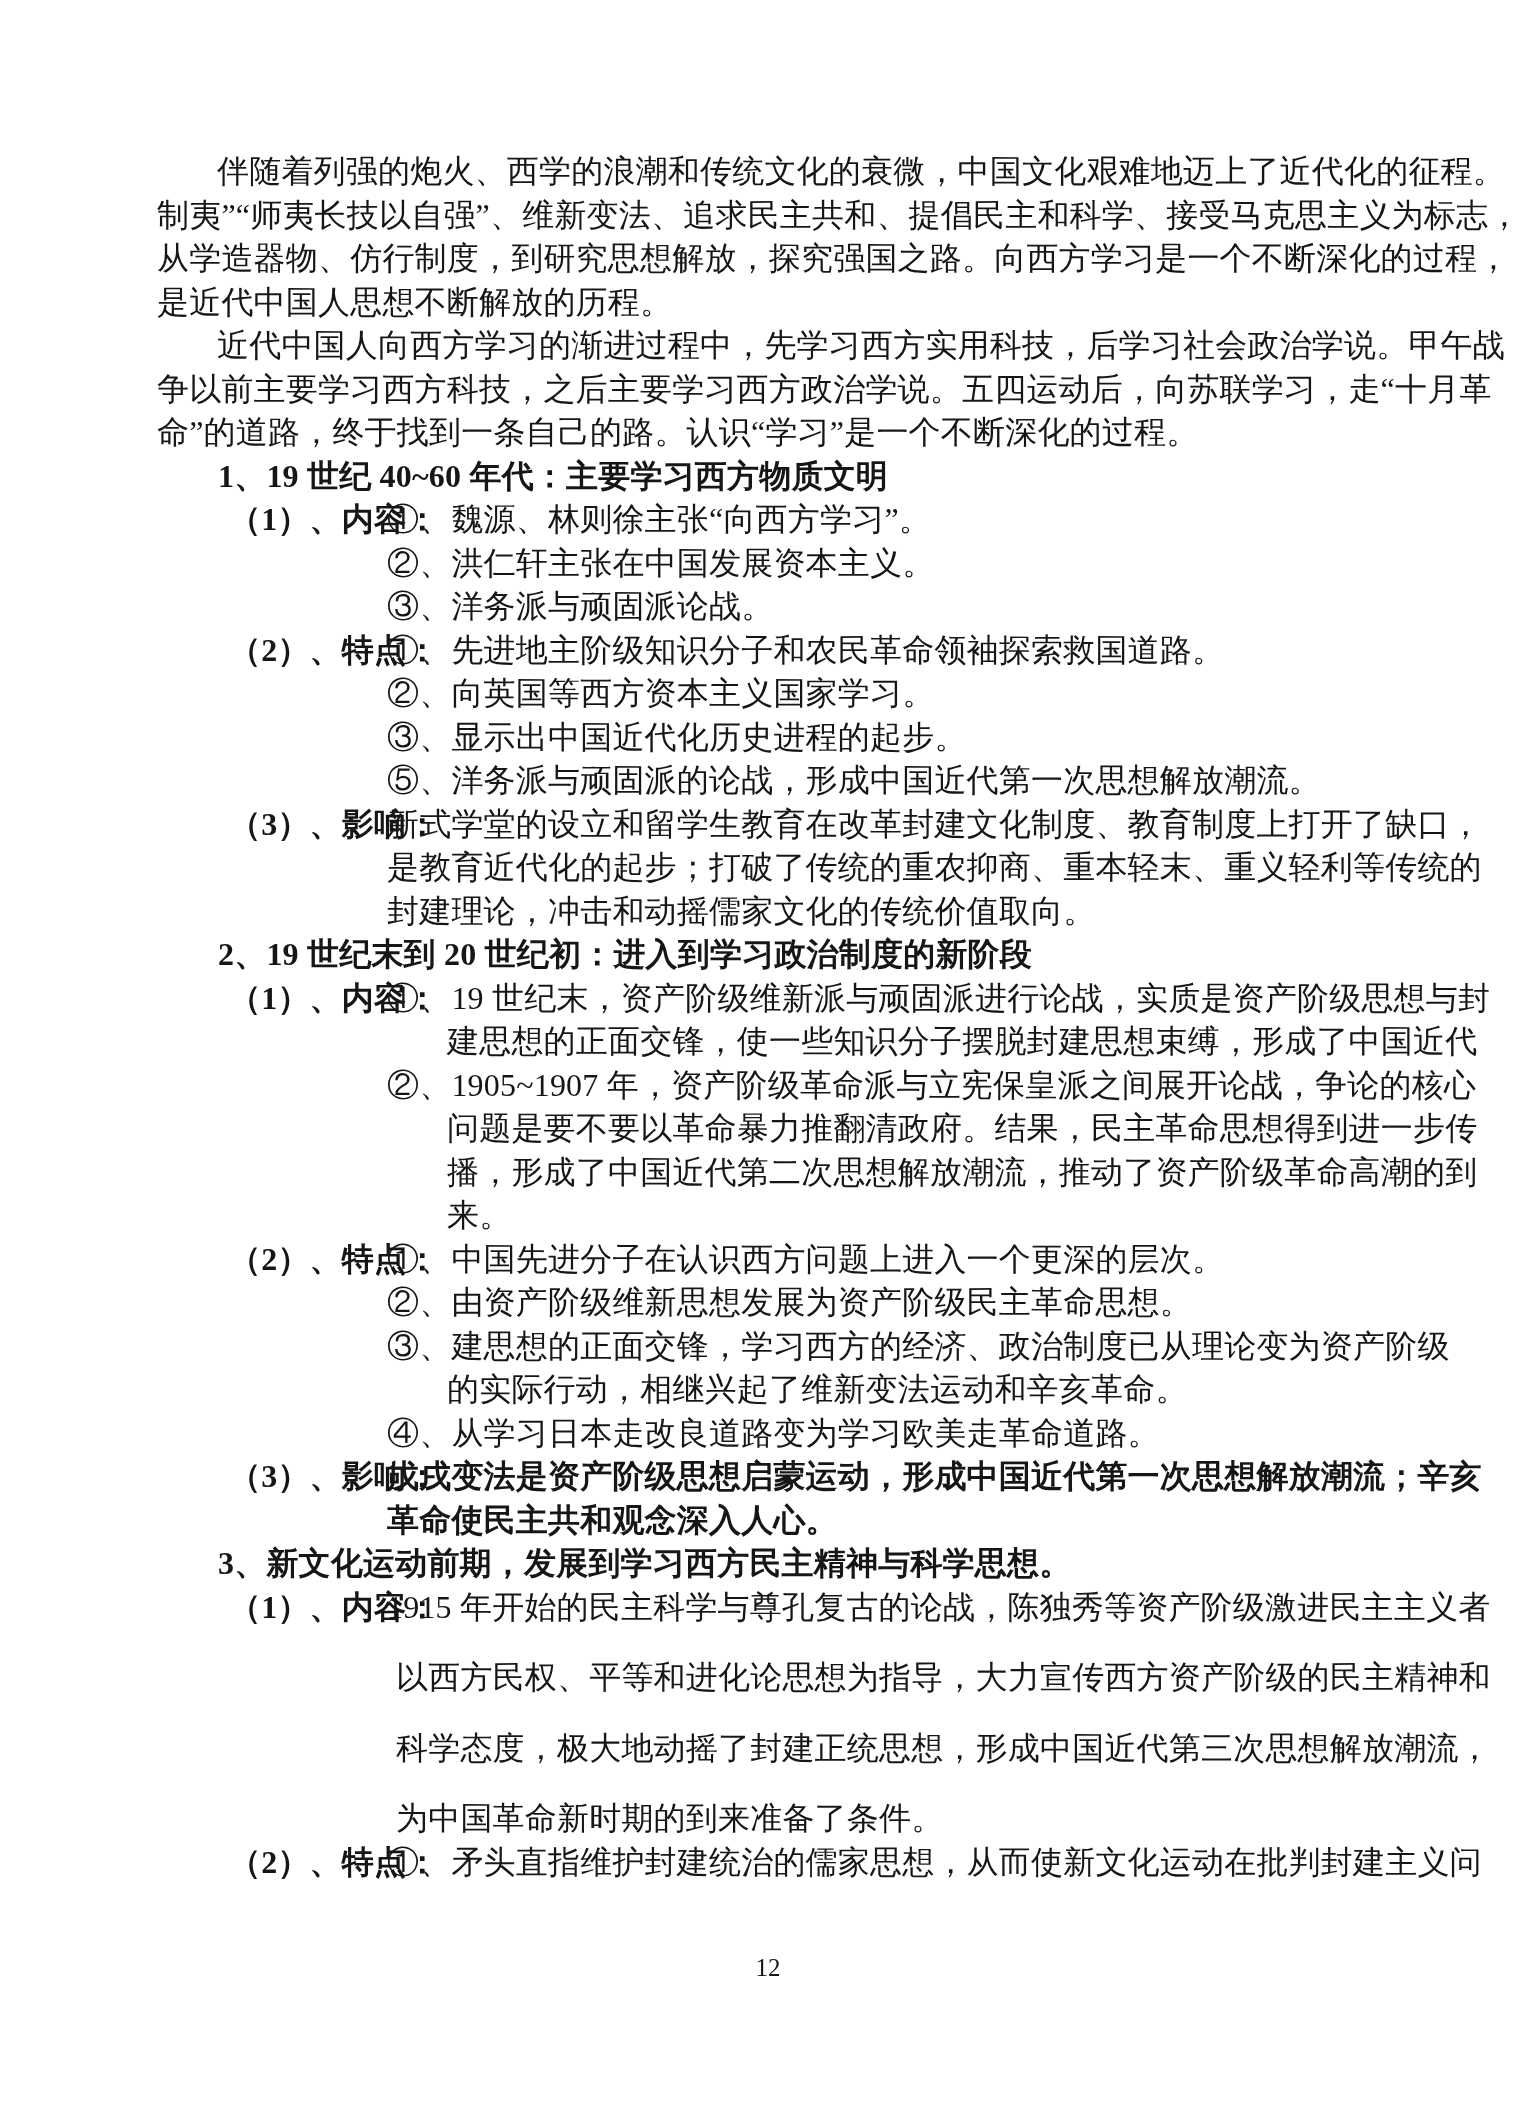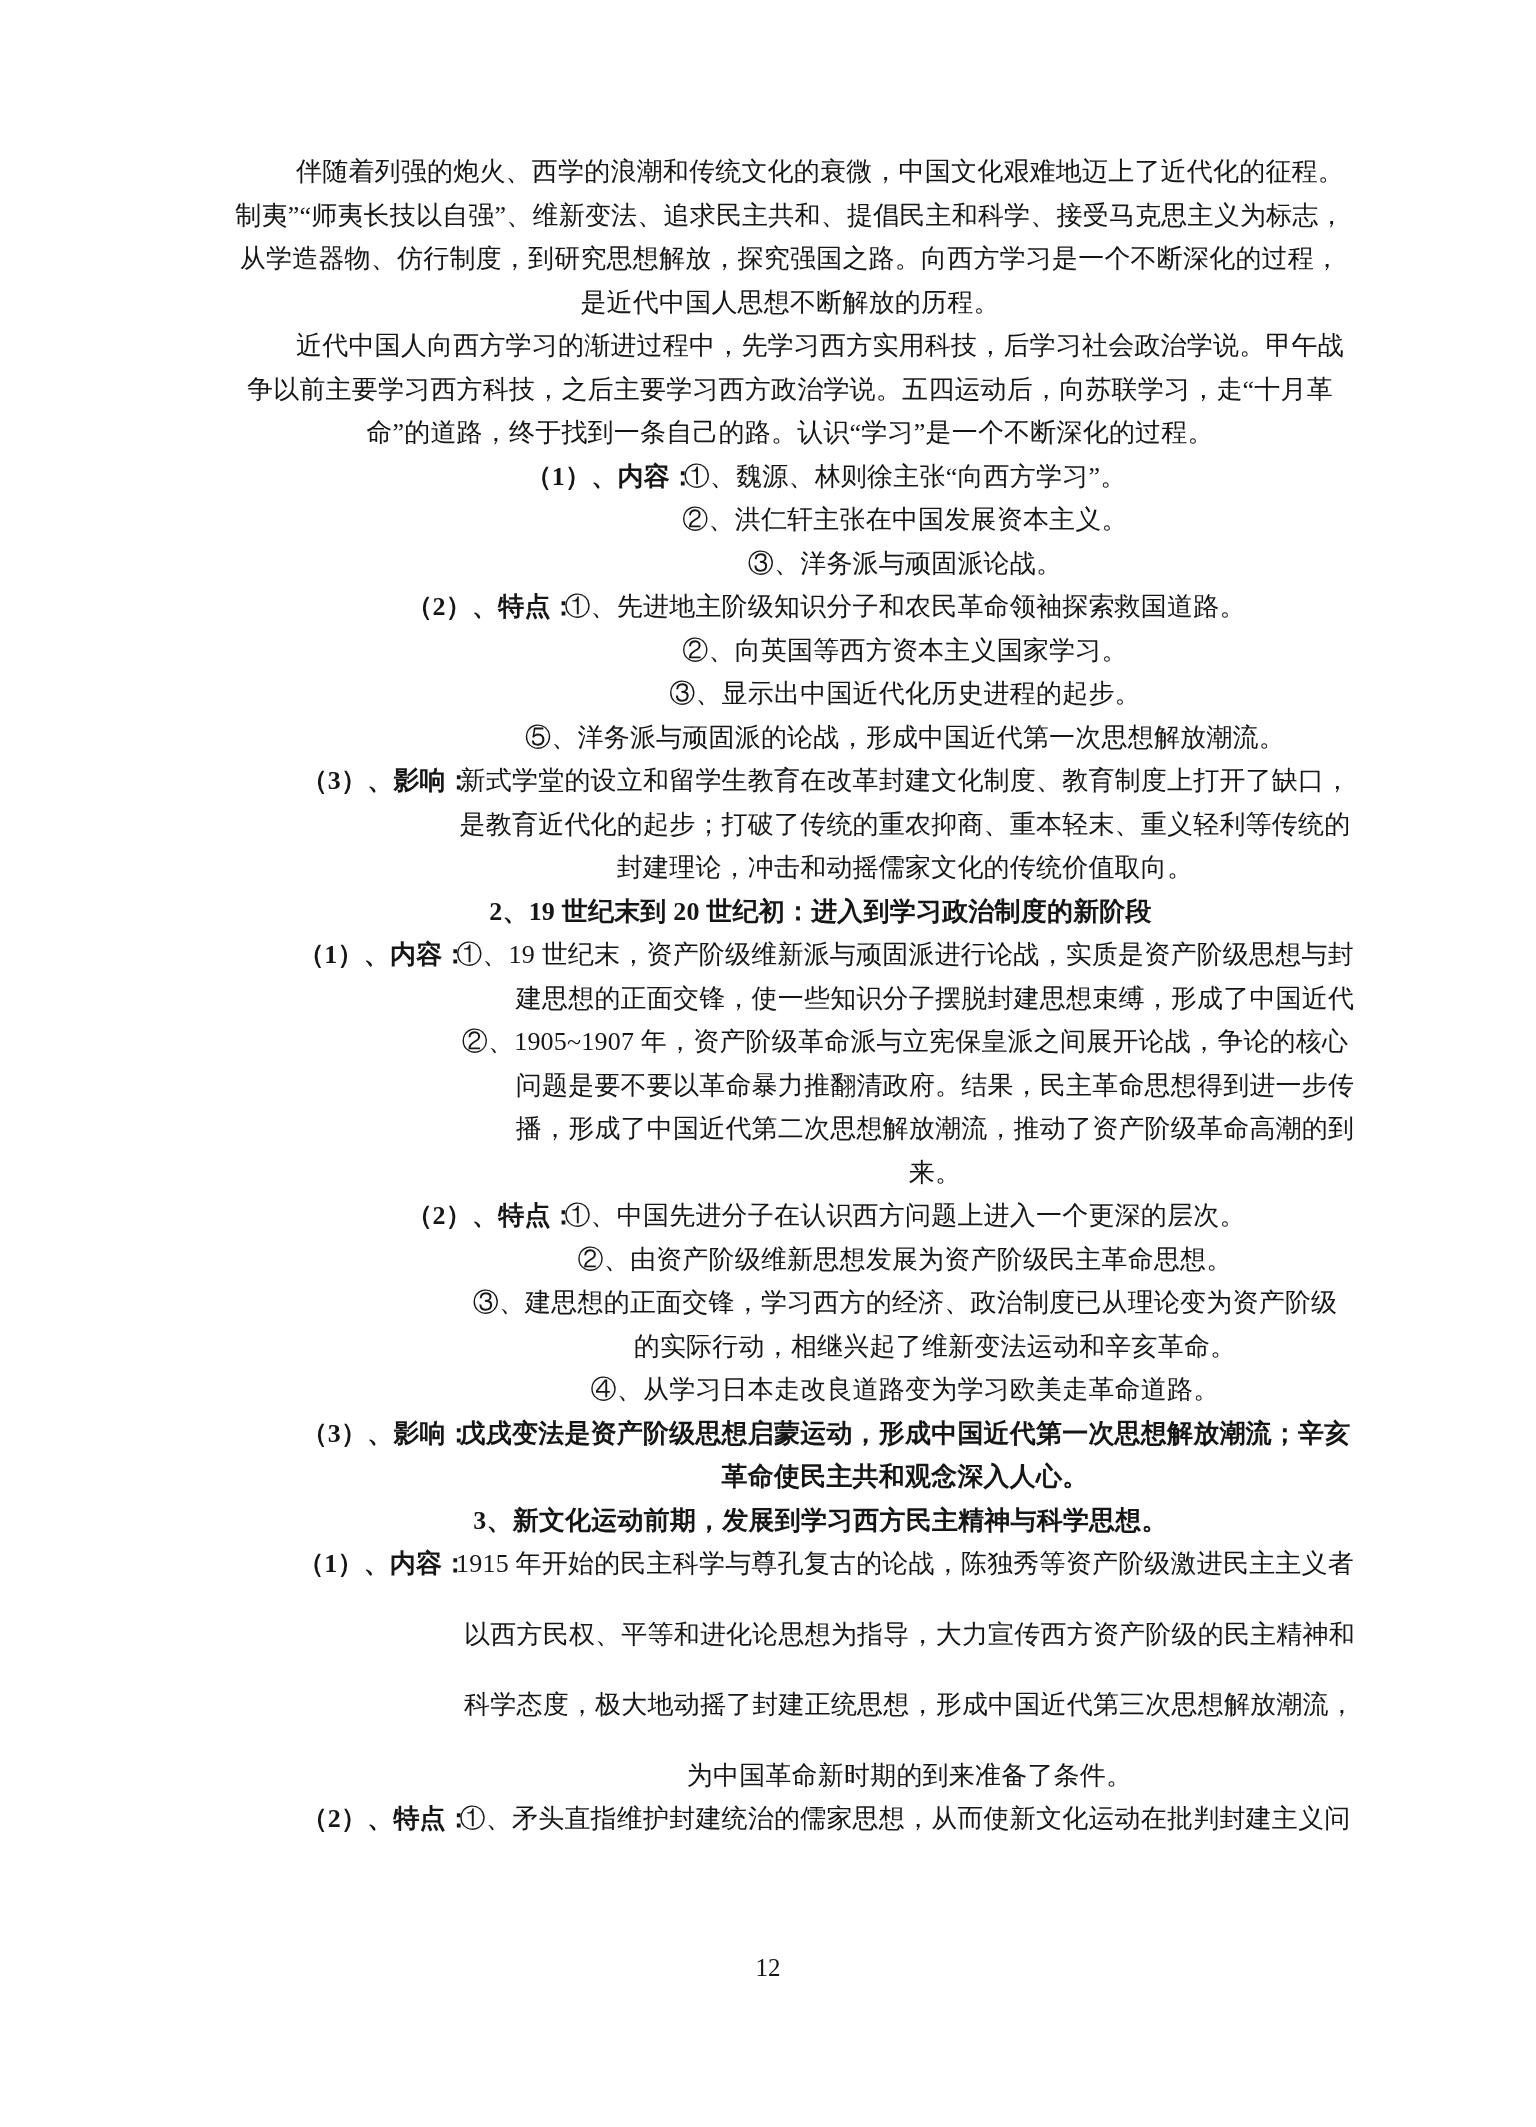--- a/index.html
+++ b/index.html
@@ -15,25 +15,24 @@
     height: 2127px;
     background: #ffffff;
     overflow: hidden;
     color: #161616;
   }
   .doc-body {
     position: absolute;
     left: 157px;
     top: 150px;
     width: 1266px;
-    font-size: 26px;
+    font-size: 32px;
     line-height: 43.5px;
     letter-spacing: 0.2px;
     white-space: nowrap;
-    text-align: center;
   }
   .line { height: 43.5px; }
   
   .t-body  { padding-left: 0; }
   .t-first { padding-left: 60px; }
   .t-head  { padding-left: 61px; font-weight: bold; }
   .t-label { padding-left: 72px; }
   .t-item  { padding-left: 230px; }
   .t-cont  { padding-left: 290px; }
   .t-cont3 { padding-left: 230px; }
@@ -59,20 +58,21 @@
 
 <div class="page">
   <div class="doc-body" id="doc-body">
       <div class="line t-first">伴随着列强的炮火、西学的浪潮和传统文化的衰微，中国文化艰难地迈上了近代化的征程。</div>
       <div class="line t-body">制夷”“师夷长技以自强”、维新变法、追求民主共和、提倡民主和科学、接受马克思主义为标志，</div>
       <div class="line t-body">从学造器物、仿行制度，到研究思想解放，探究强国之路。向西方学习是一个不断深化的过程，</div>
       <div class="line t-body">是近代中国人思想不断解放的历程。</div>
       <div class="line t-first">近代中国人向西方学习的渐进过程中，先学习西方实用科技，后学习社会政治学说。甲午战</div>
       <div class="line t-body">争以前主要学习西方科技，之后主要学习西方政治学说。五四运动后，向苏联学习，走“十月革</div>
       <div class="line t-body">命”的道路，终于找到一条自己的路。认识“学习”是一个不断深化的过程。</div>
+      <div class="line t-head">1、19 世纪 40~60 年代：主要学习西方物质文明</div>
       <div class="line t-label"><span class="lbl">（1）、内容：</span><span>①、魏源、林则徐主张“向西方学习”。</span></div>
       <div class="line t-item">②、洪仁轩主张在中国发展资本主义。</div>
       <div class="line t-item">③、洋务派与顽固派论战。</div>
       <div class="line t-label"><span class="lbl">（2）、特点：</span><span>①、先进地主阶级知识分子和农民革命领袖探索救国道路。</span></div>
       <div class="line t-item">②、向英国等西方资本主义国家学习。</div>
       <div class="line t-item">③、显示出中国近代化历史进程的起步。</div>
       <div class="line t-item">⑤、洋务派与顽固派的论战，形成中国近代第一次思想解放潮流。</div>
       <div class="line t-label"><span class="lbl">（3）、影响：</span><span>新式学堂的设立和留学生教育在改革封建文化制度、教育制度上打开了缺口，</span></div>
       <div class="line t-cont3">是教育近代化的起步；打破了传统的重农抑商、重本轻末、重义轻利等传统的</div>
       <div class="line t-cont3">封建理论，冲击和动摇儒家文化的传统价值取向。</div>

